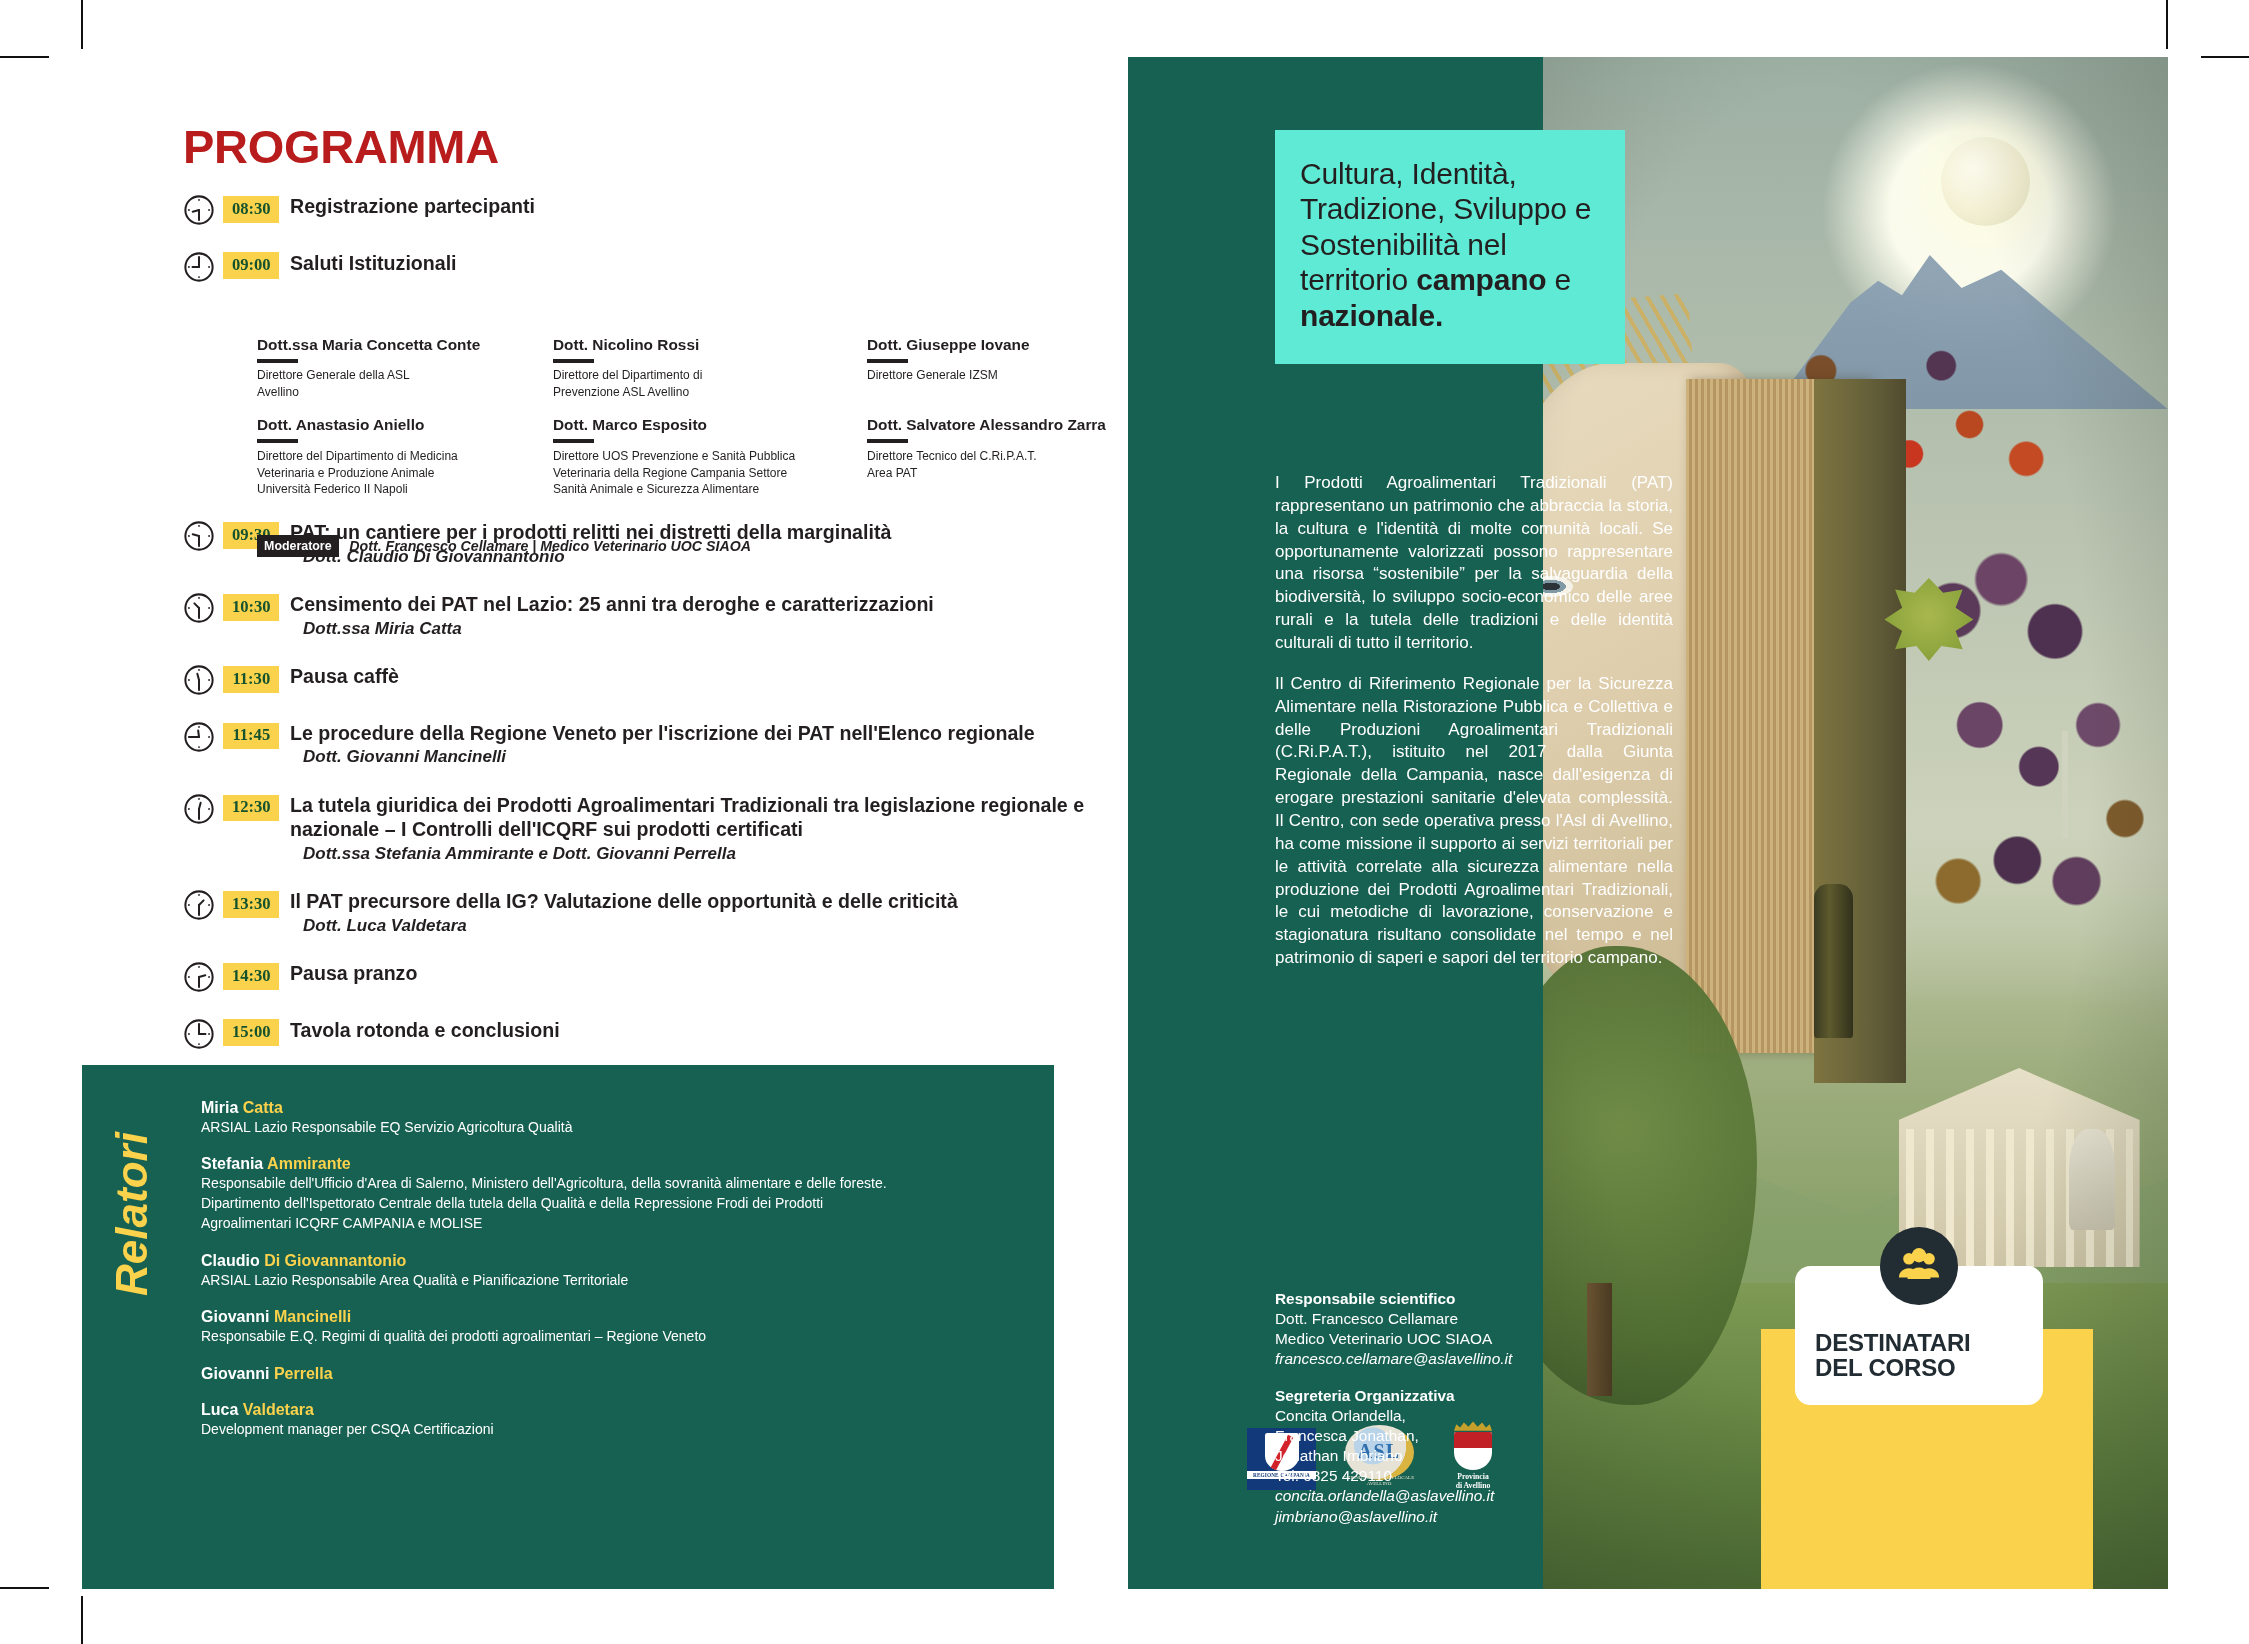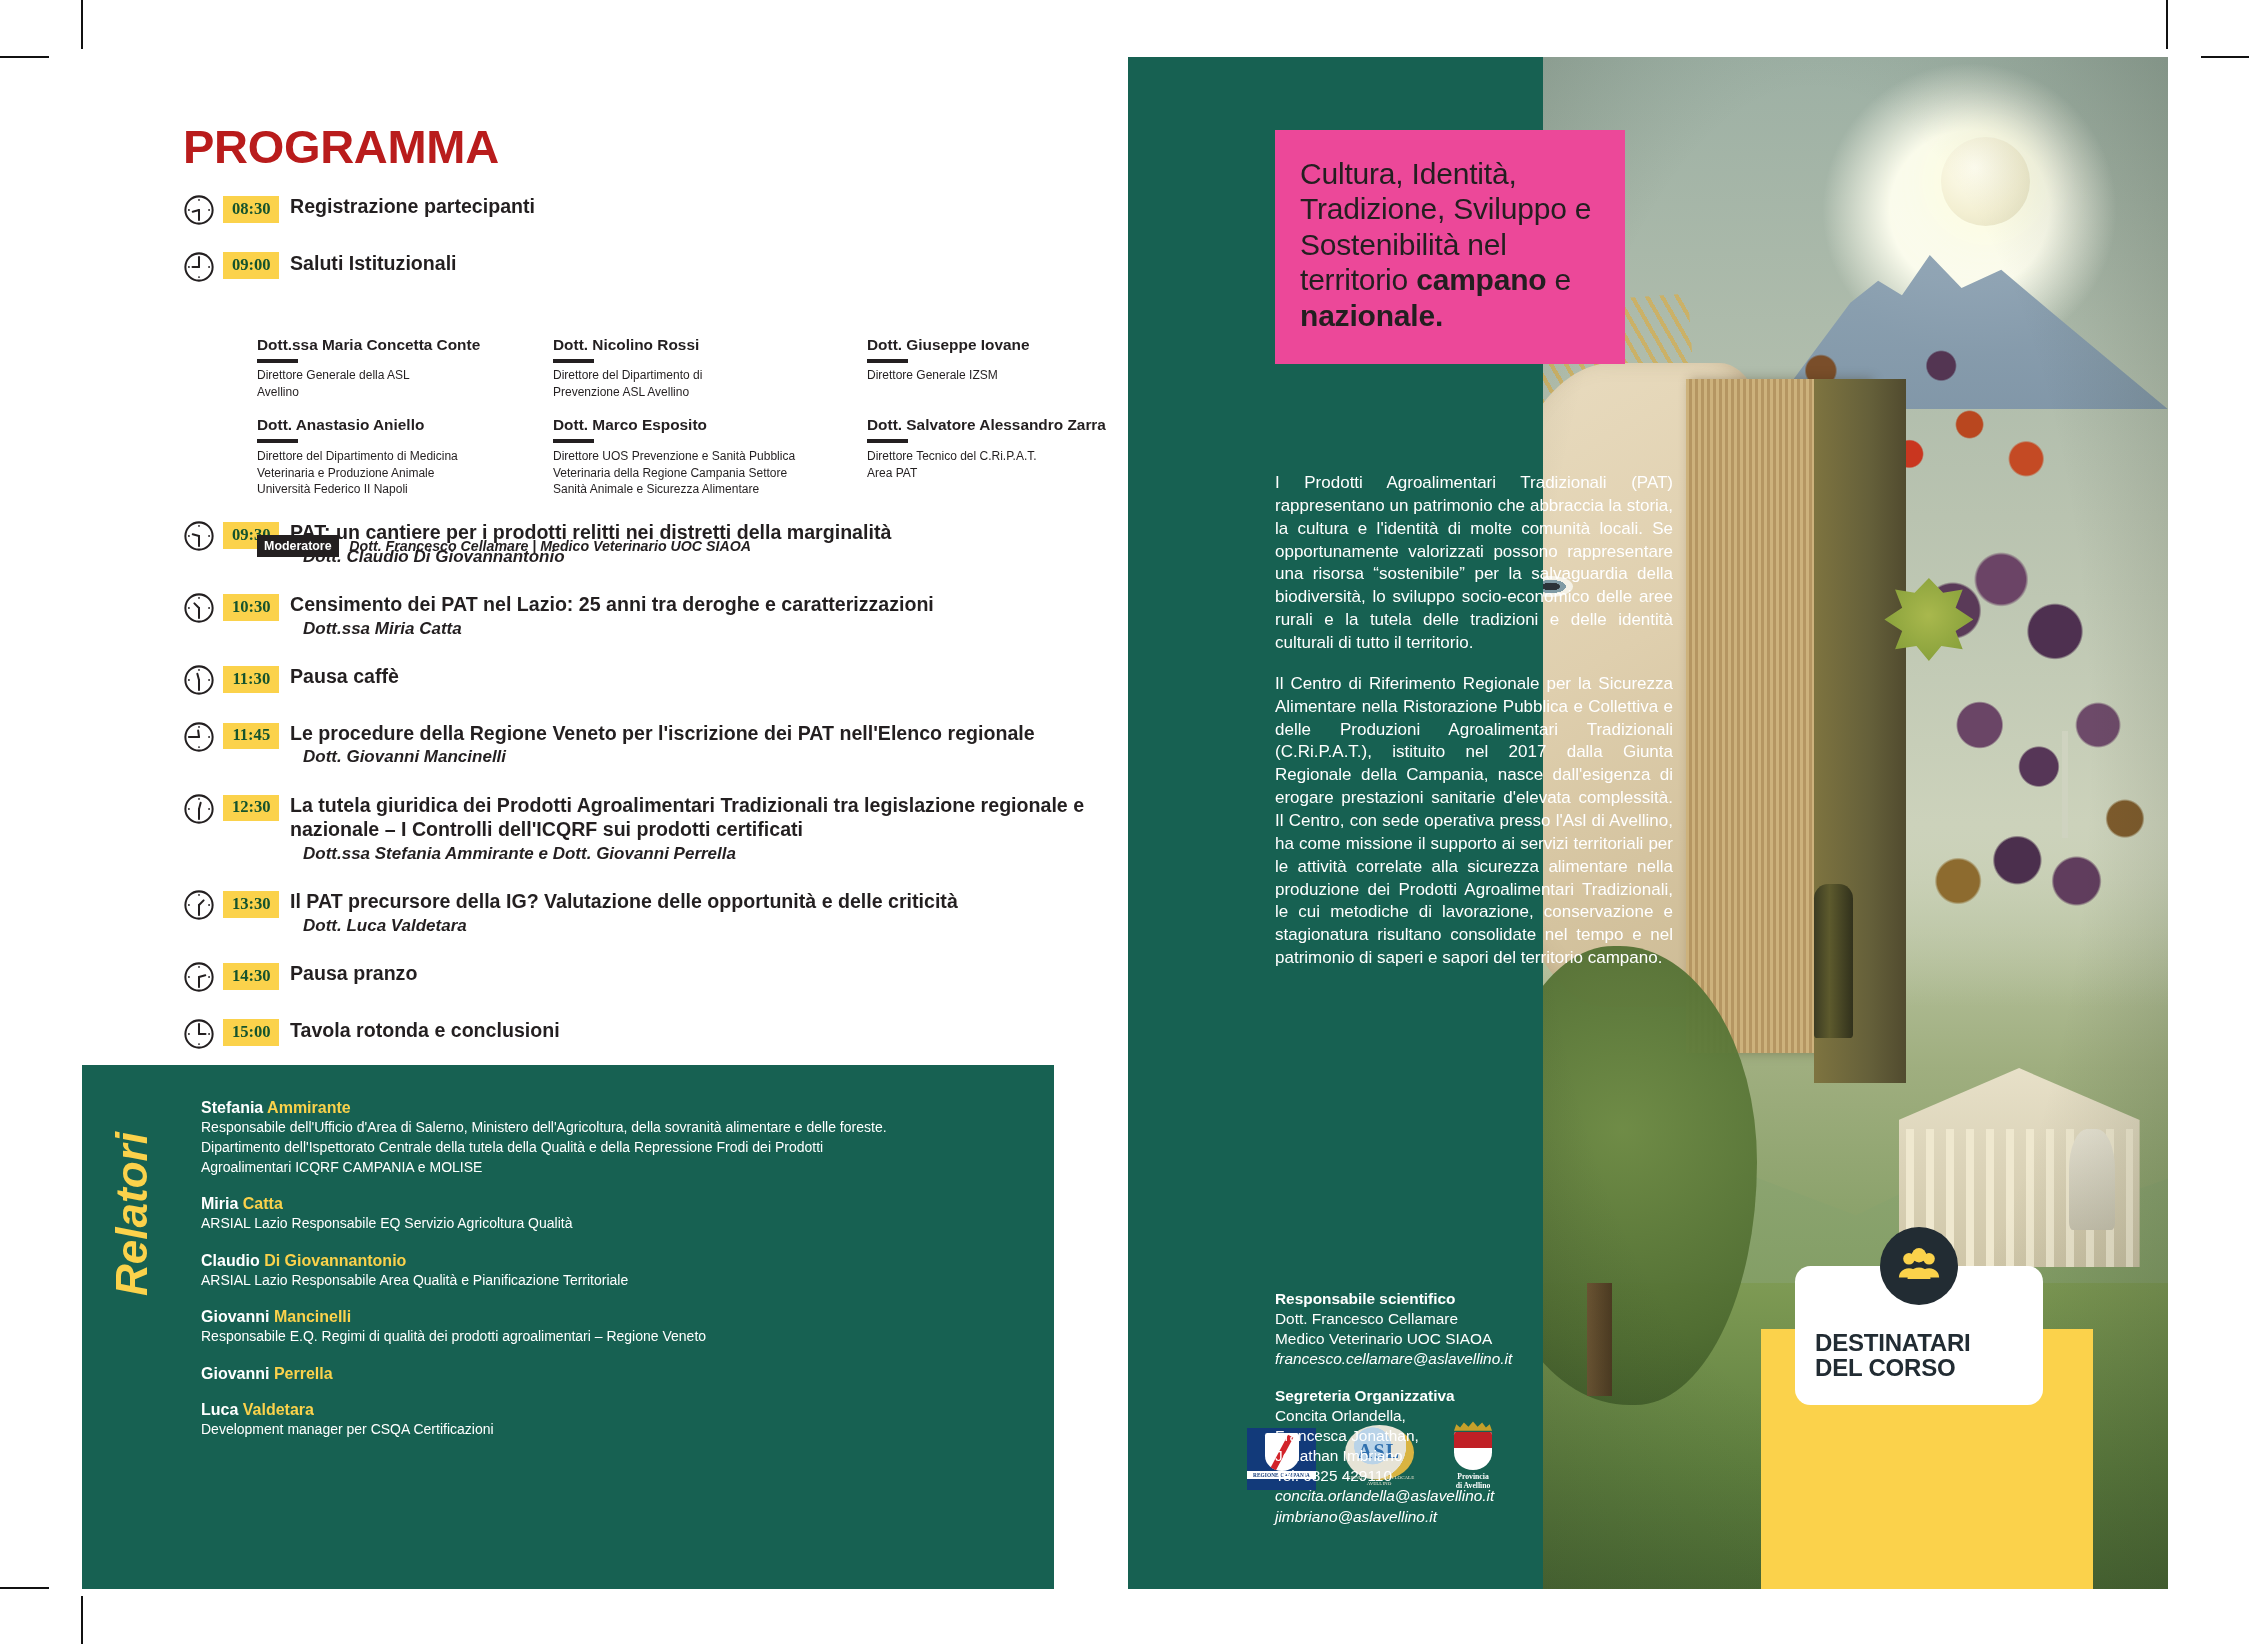--- a/index.html
+++ b/index.html
@@ -131,21 +131,21 @@
         background:linear-gradient(90deg,#6d5533,#4c3a21);}
   .art .windmill{position:absolute;left:85%;top:44%;width:6px;height:107px;background:#cfd3c0;}
   .art .statue{position:absolute;left:86%;top:70%;width:46px;height:101px;
         background:linear-gradient(180deg,#e6e2d2,#c9c4b0);border-radius:40% 40% 8% 8%;}
   .art .vig{position:absolute;inset:0;pointer-events:none;
         background:radial-gradient(ellipse at 50% 45%,rgba(0,0,0,0) 55%,rgba(40,50,35,.28) 100%);}
 
   
   .greenpad{position:absolute;left:0;top:0;width:415px;height:1532px;background:#176152;}
 
-  .yellowbox{position:absolute;left:147px;top:73px;width:350px;background:#ec4899;
+  .yellowbox{position:absolute;left:147px;top:73px;width:350px;background:#5eead4;
              padding:26px 25px 31px 25px;box-sizing:border-box;}
   .yellowbox h1{margin:0;font-size:30px;line-height:1.18;font-weight:400;color:#231f20;
                 letter-spacing:-0.2px;}
   .yellowbox h1 b{font-weight:700;}
 
   .body-copy{position:absolute;left:147px;top:415px;width:398px;color:#ffffff;
              font-size:17px;line-height:1.345;text-align:justify;}
   .body-copy p{margin:0 0 18px 0;}
 
   
@@ -426,26 +426,26 @@
     <div class="moder">
       <span class="moder-tag">Moderatore</span>
       <span class="moder-txt">Dott. Francesco Cellamare | Medico Veterinario UOC SIAOA</span>
     </div>
   </div>
 
   <div class="relatori">
     <div class="rel-vert">Relatori</div>
     <div class="rel-list" id="rel">
         <div class="rel-item">
+          <div class="rel-name"><span>Miria</span> <span class="sur">Catta</span></div>
+               <div class="rel-role">ARSIAL Lazio Responsabile EQ Servizio Agricoltura Qualità</div>
+        </div>
+        <div class="rel-item">
           <div class="rel-name"><span>Stefania</span> <span class="sur">Ammirante</span></div>
                <div class="rel-role">Responsabile dell'Ufficio d'Area di Salerno, Ministero dell'Agricoltura, della sovranità alimentare e delle foreste.<br>Dipartimento dell'Ispettorato Centrale della tutela della Qualità e della Repressione Frodi dei Prodotti<br>Agroalimentari ICQRF CAMPANIA e MOLISE</div>
-        </div>
-        <div class="rel-item">
-          <div class="rel-name"><span>Miria</span> <span class="sur">Catta</span></div>
-               <div class="rel-role">ARSIAL Lazio Responsabile EQ Servizio Agricoltura Qualità</div>
         </div>
         <div class="rel-item">
           <div class="rel-name"><span>Claudio</span> <span class="sur">Di Giovannantonio</span></div>
                <div class="rel-role">ARSIAL Lazio Responsabile Area Qualità e Pianificazione Territoriale</div>
         </div>
         <div class="rel-item">
           <div class="rel-name"><span>Giovanni</span> <span class="sur">Mancinelli</span></div>
                <div class="rel-role">Responsabile E.Q. Regimi di qualità dei prodotti agroalimentari – Regione Veneto</div>
         </div>
         <div class="rel-item">

